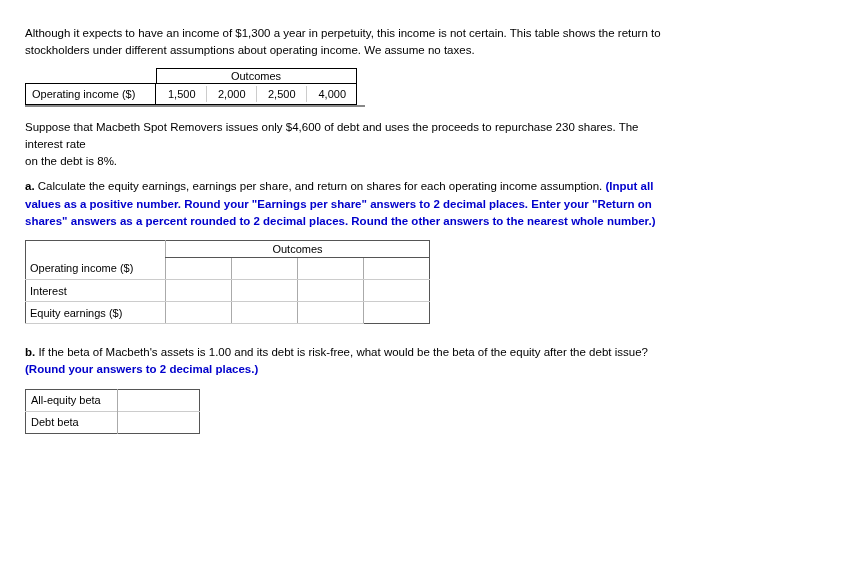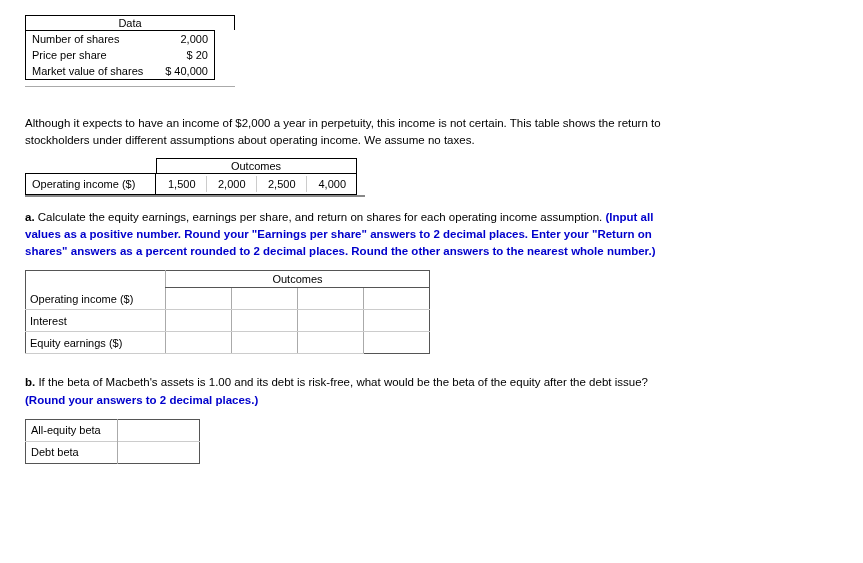--- a/index.html
+++ b/index.html
@@ -173,44 +173,24 @@
     .page-wrap {
       padding: 5px 10px;
     }
   </style>
 </head>
 <body>
 
 <div class="page-wrap">
 
   
-  <div class="data-table-container">
-    <div class="data-label-header">Data</div>
-    <table class="data-table">
-      <tbody>
-        <tr>
-          <td>Number of shares</td>
-          <td>2,000</td>
-        </tr>
-        <tr>
-          <td>Price per share</td>
-          <td>$     20</td>
-        </tr>
-        <tr>
-          <td>Market value of shares</td>
-          <td>$ 40,000</td>
-        </tr>
-      </tbody>
-    </table>
-    <hr class="thin">
-  </div>
 
   
   <div class="text-block">
-    <span style="white-space: pre-line;">Although it expects to have an income of $2,000 a year in perpetuity, this income is not certain. This table shows the return to
+    <span style="white-space: pre-line;">Although it expects to have an income of $1,300 a year in perpetuity, this income is not certain. This table shows the return to
 stockholders under different assumptions about operating income. We assume no taxes.</span>
   </div>
 
   
   <div class="outcomes-table-container">
     <table style="border-collapse:collapse;">
       <tbody>
         <tr>
           <td style="min-width:130px; font-size:11px; padding:2px 6px; border:none;"></td>
           <td style="padding:0; border:none;">
@@ -233,20 +213,24 @@
             </tbody>
               </table>
           </td>
         </tr>
       </tbody>
     </table>
     <div style="width:340px; border-bottom:2px solid #888; margin-top:0;"></div>
   </div>
 
   
+  <div class="suppose-text">
+    <span style="white-space: pre-line;">Suppose that Macbeth Spot Removers issues only $4,600 of debt and uses the proceeds to repurchase 230 shares. The interest rate
+on the debt is 8%.</span>
+  </div>
 
   
   <div class="part-a-text">
     <span style="font-weight:bold;">a.</span><span> Calculate the equity earnings, earnings per share, and return on shares for each operating income assumption.</span><span style="font-weight:bold; color:#0000cc;"> (Input all values as a positive number. Round your "Earnings per share" answers to 2 decimal places. Enter your "Return on shares" answers as a percent rounded to 2 decimal places. Round the other answers to the nearest whole number.)</span>
   </div>
 
   
   <div class="big-outcomes-wrapper">
     <table class="outcomes-input-table outer-border">
       <thead>

